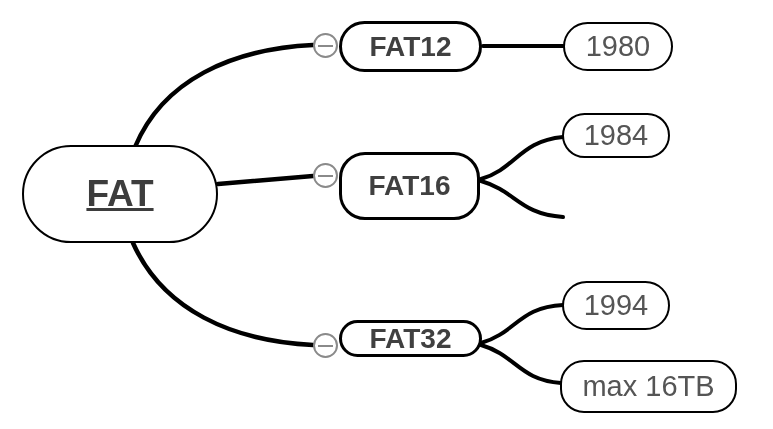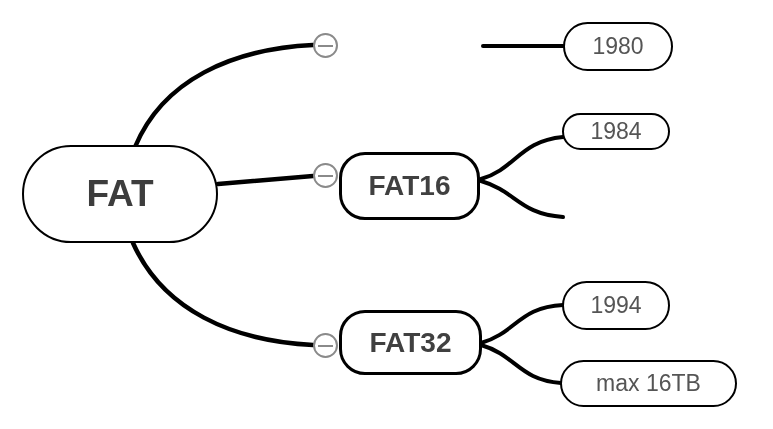--- a/index.html
+++ b/index.html
@@ -38,38 +38,38 @@
     border-color: var(--node-border);
     display: flex;
     align-items: center;
     justify-content: center;
     white-space: nowrap;
     cursor: default;
   }
   .node.root {
     left: 22px; top: 145px; width: 196px; height: 98px;
     border-width: 2px; border-radius: 49px;
-    font-size: 37px; font-weight: bold; color: var(--root-text);
+    font-size: 37px; font-weight: bold; color: var(--root-text); text-decoration: underline;
   }
   .node.branch {
     border-width: 3px;
     font-size: 28px; font-weight: bold; color: var(--branch-text);
   }
   .node.leaf {
     border-width: 2.5px;
-    font-size: 23px; font-weight: normal; color: var(--leaf-text);
+    font-size: 29px; font-weight: normal; color: var(--leaf-text);
   }
   .node.fat12 { left: 339px; top: 21px;  width: 143px; height: 51px; border-radius: 26px; }
   .node.fat16 { left: 339px; top: 152px; width: 141px; height: 68px; border-radius: 26px; }
-  .node.fat32 { left: 339px; top: 310px; width: 143px; height: 65px; border-radius: 26px; }
+  .node.fat32 { left: 339px; top: 320px; width: 143px; height: 37px; border-radius: 26px; }
   .node.y1980 { left: 563px; top: 22px;  width: 110px; height: 49px; border-radius: 25px; }
-  .node.y1984 { left: 562px; top: 113px; width: 108px; height: 37px; border-radius: 25px; }
+  .node.y1984 { left: 562px; top: 113px; width: 108px; height: 45px; border-radius: 25px; }
   .node.limit { left: 562px; top: 193px; width: 192px; height: 48px; border-radius: 24px; }
   .node.y1996 { left: 562px; top: 281px; width: 108px; height: 49px; border-radius: 25px; }
-  .node.max16 { left: 560px; top: 360px; width: 177px; height: 47px; border-radius: 24px; text-align: center; }
+  .node.max16 { left: 560px; top: 360px; width: 177px; height: 53px; border-radius: 24px; text-align: center; }
   .collapse {
     position: absolute;
     box-sizing: border-box;
     width: 25px; height: 25px;
     border: 2px solid var(--collapse-icon);
     border-radius: 50%;
     background: var(--node-fill);
     display: flex;
     align-items: center;
     justify-content: center;
@@ -104,20 +104,21 @@
   <div class="collapse c1">
     <span class="minus"></span>
   </div>
   <div class="collapse c2">
     <span class="minus"></span>
   </div>
   <div class="collapse c3">
     <span class="minus"></span>
   </div>
 
+  <div class="node branch fat12">FAT12</div>
   <div class="node branch fat16">FAT16</div>
   <div class="node branch fat32">FAT32</div>
 
   <div class="node leaf y1980">1980</div>
   <div class="node leaf y1984">1984</div>
   <div class="node leaf y1996">1994</div>
   <div class="node leaf max16">max 16TB</div>
 
 </div>
 

